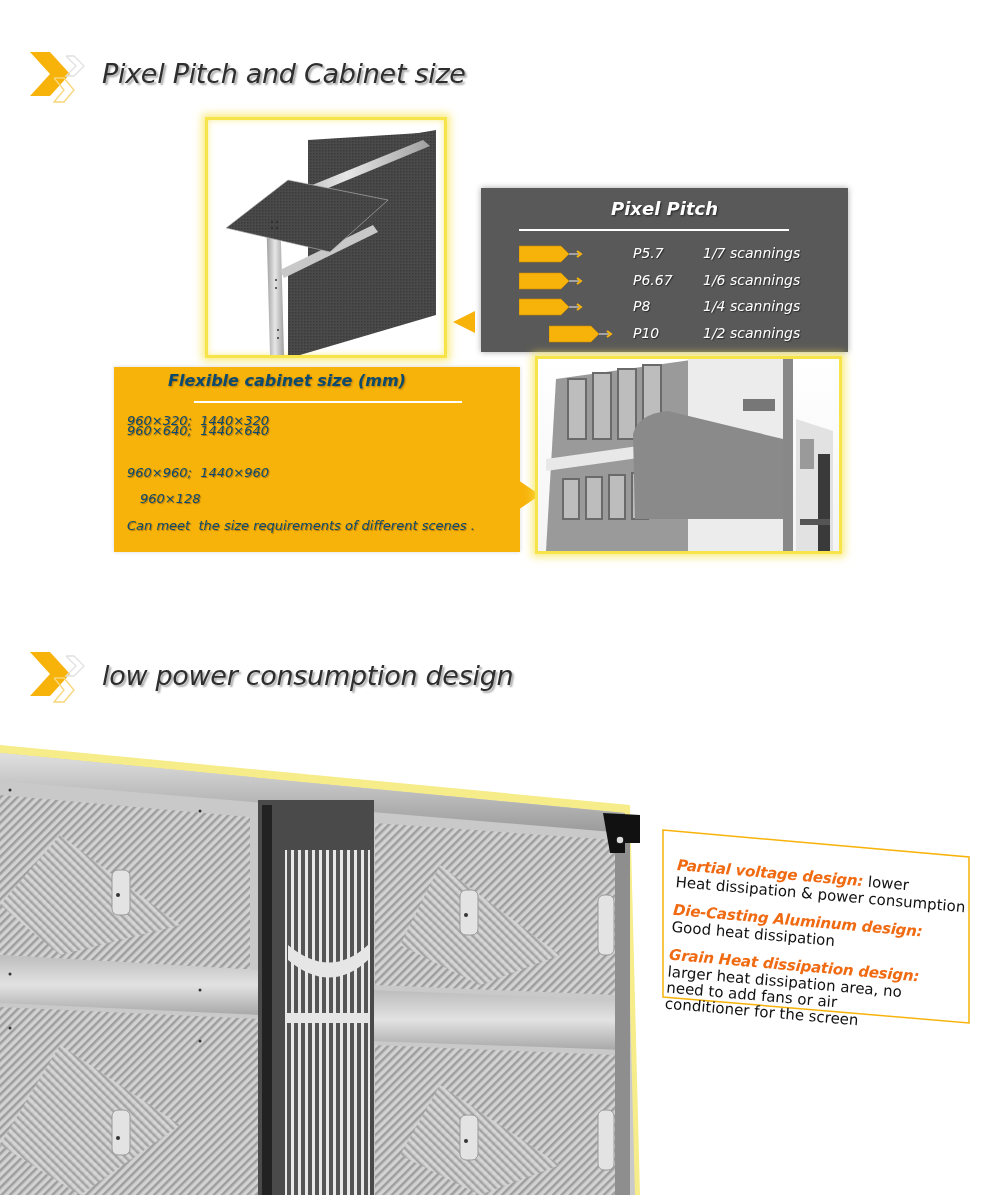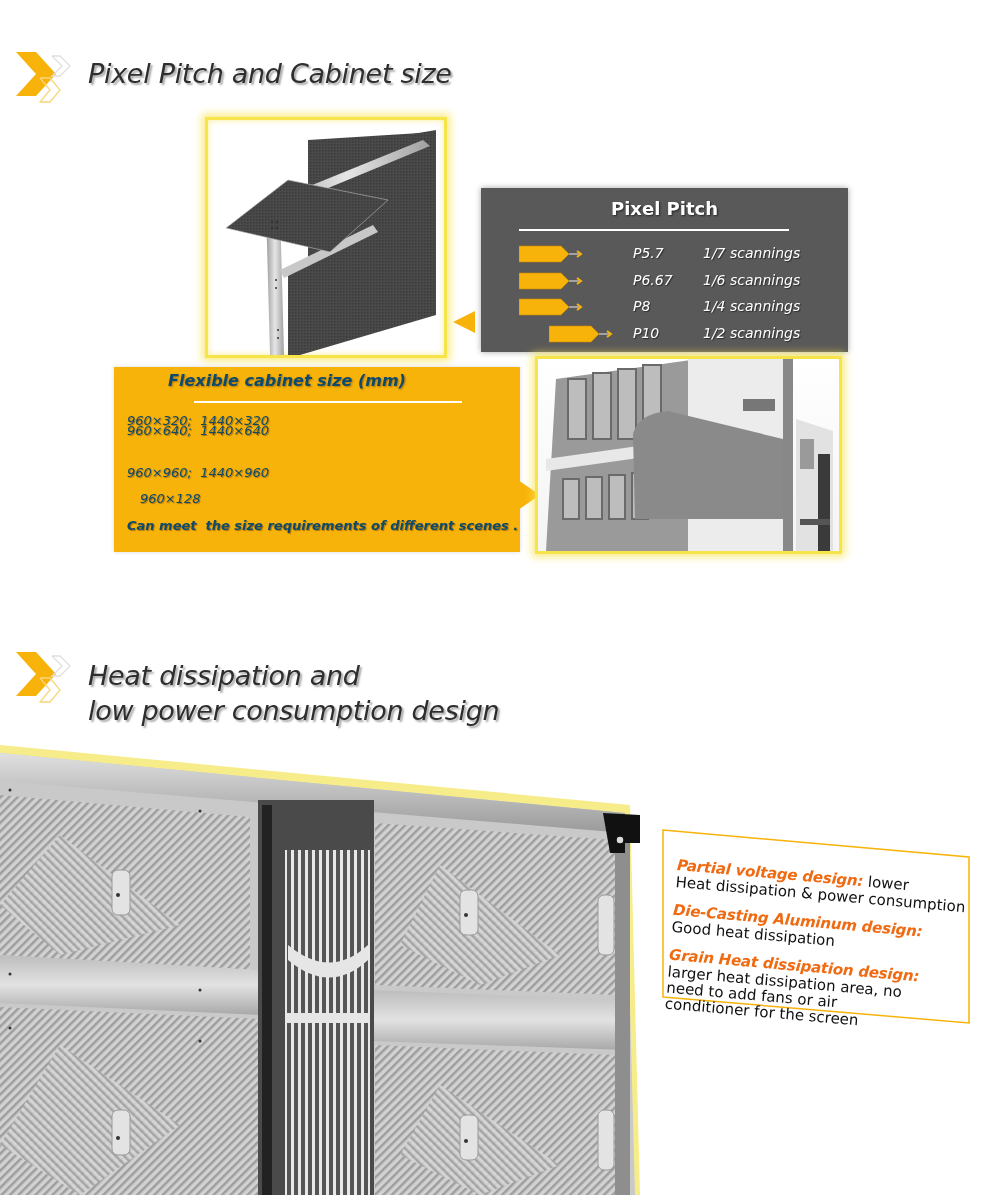--- a/index.html
+++ b/index.html
@@ -1,20 +1,20 @@
 <!DOCTYPE html>
 <html><head>
   <meta charset="utf-8">
   <style>
     * { box-sizing: border-box; margin: 0; padding: 0; }
     html, body { width: 1000px; height: 1200px; background: #ffffff; overflow: hidden; }
     body { position: relative; font-family: "DejaVu Sans", sans-serif; }
 
     
-    .sec-head { position: absolute; left: 14px; display: flex; align-items: flex-start; }
+    .sec-head { position: absolute; left: 28px; display: flex; align-items: flex-start; text-align: center; }
     .chev { position: relative; width: 64px; height: 56px; }
     .chev svg { position: absolute; left: 0; top: 0; }
     .sec-title {
       font-family: "DejaVu Sans", sans-serif;
       font-style: italic;
       font-weight: normal;
       color: #2e2e2e;
       font-size: 27px;
       letter-spacing: -0.3px;
       text-shadow: 2px 2px 2px rgba(0,0,0,0.35);
@@ -36,21 +36,21 @@
       border-right: 22px solid #f8b30a;
     }
     .pitch-box {
       position: absolute; left: 481px; top: 188px; width: 367px; height: 164px;
       background: #595959;
       box-shadow: 0 0 6px rgba(0,0,0,0.35);
       color: #ffffff;
     }
     .pitch-title {
       position: absolute; left: 0; right: 0; top: 10px; text-align: center;
-      font-weight: bold; font-size: 18px;
+      font-style: italic; font-weight: bold; font-size: 18px;
       text-shadow: 1px 1px 2px rgba(0,0,0,0.6);
     }
     .pitch-rule { position: absolute; left: 38px; top: 41px; width: 270px; height: 2px; background: #ffffff; }
     .pitch-row { position: absolute; left: 38px; height: 20px; display: flex; align-items: center; }
     .pitch-tag { position: relative; width: 62px; height: 17px; }
     .pitch-val { position: absolute; left: 114px; font-style: italic; font-size: 14px; text-shadow: 1px 1px 1px rgba(0,0,0,0.5); }
     .pitch-scan { position: absolute; left: 184px; font-style: italic; font-size: 14px; text-shadow: 1px 1px 1px rgba(0,0,0,0.5); white-space: nowrap; }
 
     .size-box {
       position: absolute; left: 114px; top: 367px; width: 406px; height: 185px;
@@ -61,21 +61,21 @@
     .size-title {
       position: absolute; left: 0; width: 346px; top: 4px; text-align: center;
       font-style: italic; font-weight: bold; font-size: 16px;
       text-shadow: 1px 1px 2px rgba(120,70,0,0.6);
     }
     .size-rule { position: absolute; left: 80px; top: 34px; width: 268px; height: 2px; background: #ffffff; }
     .size-line {
       position: absolute; left: 13px; font-style: italic; font-size: 13px;
       text-shadow: 1px 1px 1px rgba(120,70,0,0.6); white-space: pre;
     }
-    .size-line.bold { font-weight: bold; }
+    .size-line.bold { font-weight: normal; }
     .right-pointer {
       position: absolute; left: 518px; top: 480px; width: 0; height: 0;
       border-top: 15px solid transparent; border-bottom: 15px solid transparent;
       border-left: 22px solid #f8b30a;
     }
     .bld-frame {
       position: absolute; left: 535px; top: 356px; width: 307px; height: 198px;
       border: 3px solid #f7e34a;
       box-shadow: 0 0 8px 3px rgba(247,227,74,0.7);
       background: #ffffff;
@@ -248,21 +248,20 @@
 
 <div class="sec-head" style="top:648px;">
   <div class="chev">
     <svg width="64" height="56" viewBox="0 0 64 56">
       <polygon points="2,4 22,4 42,26 22,48 2,48 22,26" fill="#f8b30a"></polygon>
       <polyline points="38,8 46,8 56,18 46,28 38,28 48,18 38,8" fill="none" stroke="#e0e0e0" stroke-width="1.3"></polyline>
       <polyline points="26,30 36,30 46,42 36,54 26,54 36,42 26,30" fill="none" stroke="#f8d67a" stroke-width="1.3"></polyline>
     </svg>
   </div>
   <div style="margin-top:10px;">
-    <div class="sec-title">Heat dissipation and</div>
     <div class="sec-title">low power consumption design</div>
   </div>
 </div>
 
 <div class="cab-back">
   <svg width="655" height="450" viewBox="0 0 655 450">
     <defs>
       <pattern id="diagA" width="6" height="6" patternUnits="userSpaceOnUse" patternTransform="rotate(45)">
         <rect width="6" height="6" fill="#d2d2d2"></rect>
           <rect width="2.5" height="6" fill="#9e9e9e"></rect>

